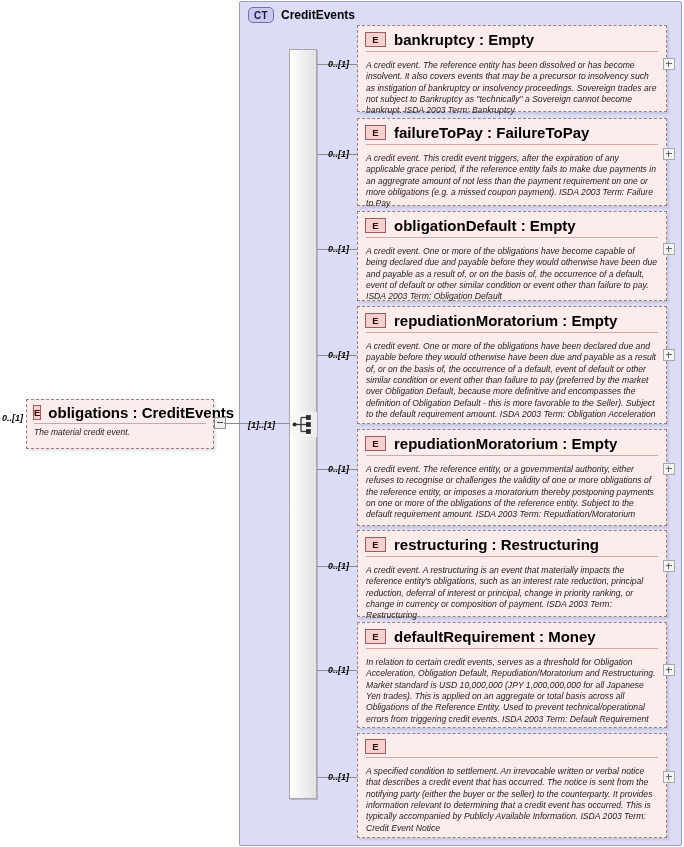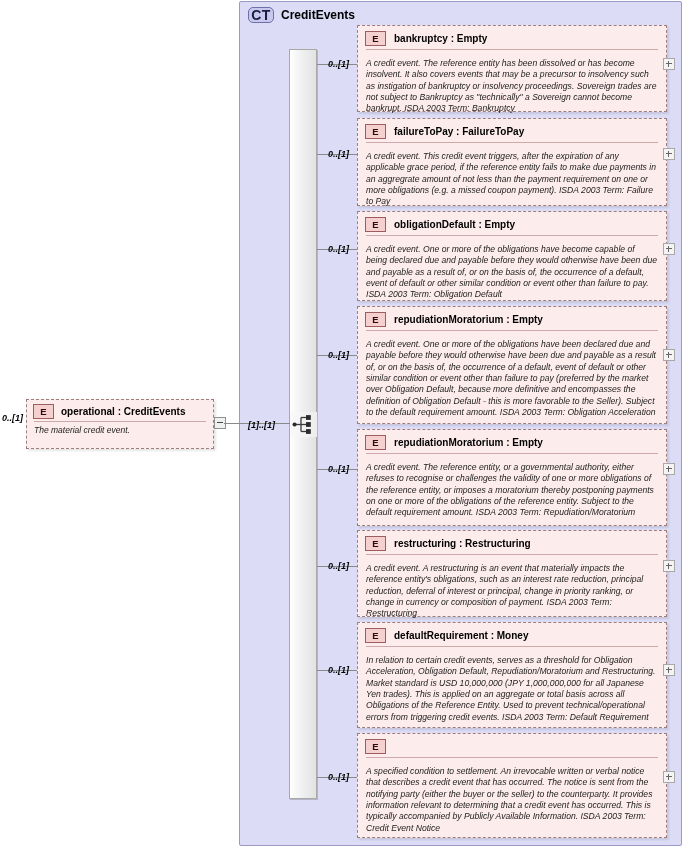--- a/index.html
+++ b/index.html
@@ -35,21 +35,21 @@
     position: absolute;
     left: 8px; top: 5px;
     display: flex; align-items: center; gap: 7px;
   }
   .ct-badge {
     display: inline-flex; align-items: center; justify-content: center;
     width: 26px; height: 16px;
     border: 1px solid #6f6fa8;
     border-radius: 5px;
     background: #c9c9ef;
-    font-size: 14px; font-weight: bold;
+    font-size: 10px; font-weight: bold;
     color: #1b1b40;
     letter-spacing: .3px;
     font-family: "Liberation Sans", sans-serif;
   }
   .ct-title {
     font-size: 12px; font-weight: bold; color: #000;
   }
 
   
   #group-bar {
@@ -126,21 +126,21 @@
     padding: 5px 7px 3px 7px;
   }
   .e-badge {
     display: inline-flex; align-items: center; justify-content: center;
     width: 21px; height: 15px;
     border: 1px solid #9b5d5d;
     background: #f6cfcf;
     font-size: 9.5px; font-weight: bold; color: #2a0c0c;
   }
   .e-name {
-    font-size: 10px; font-weight: bold; color: #000;
+    font-size: 15px; font-weight: bold; color: #000;
     white-space: nowrap;
   }
   .elem-doc {
     margin: 0 8px 5px 8px; padding-top: 8px;
     border-top: 1px solid #cfa9a9;
     font-size: 8.6px; font-style: italic; color: #1c1c1c;
     line-height: 1.32;
     text-align: left;
   }
 
@@ -193,21 +193,21 @@
       <rect x="14" y="8.1" width="4.8" height="4.8" fill="#2c2c2c"></rect>
       <rect x="14" y="15.1" width="4.8" height="4.8" fill="#2c2c2c"></rect>
     </svg>
   </div>
 
   <div id="root-mult">0..[1]</div>
 
   <div id="root-elem">
     <div class="elem-head">
       <span class="e-badge">E</span>
-      <span class="e-name">operational : CreditEvents</span>
+      <span class="e-name">obligations : CreditEvents</span>
     </div>
     <div class="elem-doc">The material credit event.</div>
   </div>
 
   <div id="root-minus"></div>
   <div id="root-line"></div>
   <div id="root-mult-inner">[1]..[1]</div>
 
   <div id="elem-list">
       <div class="conn" style="top: 64px;"></div>

